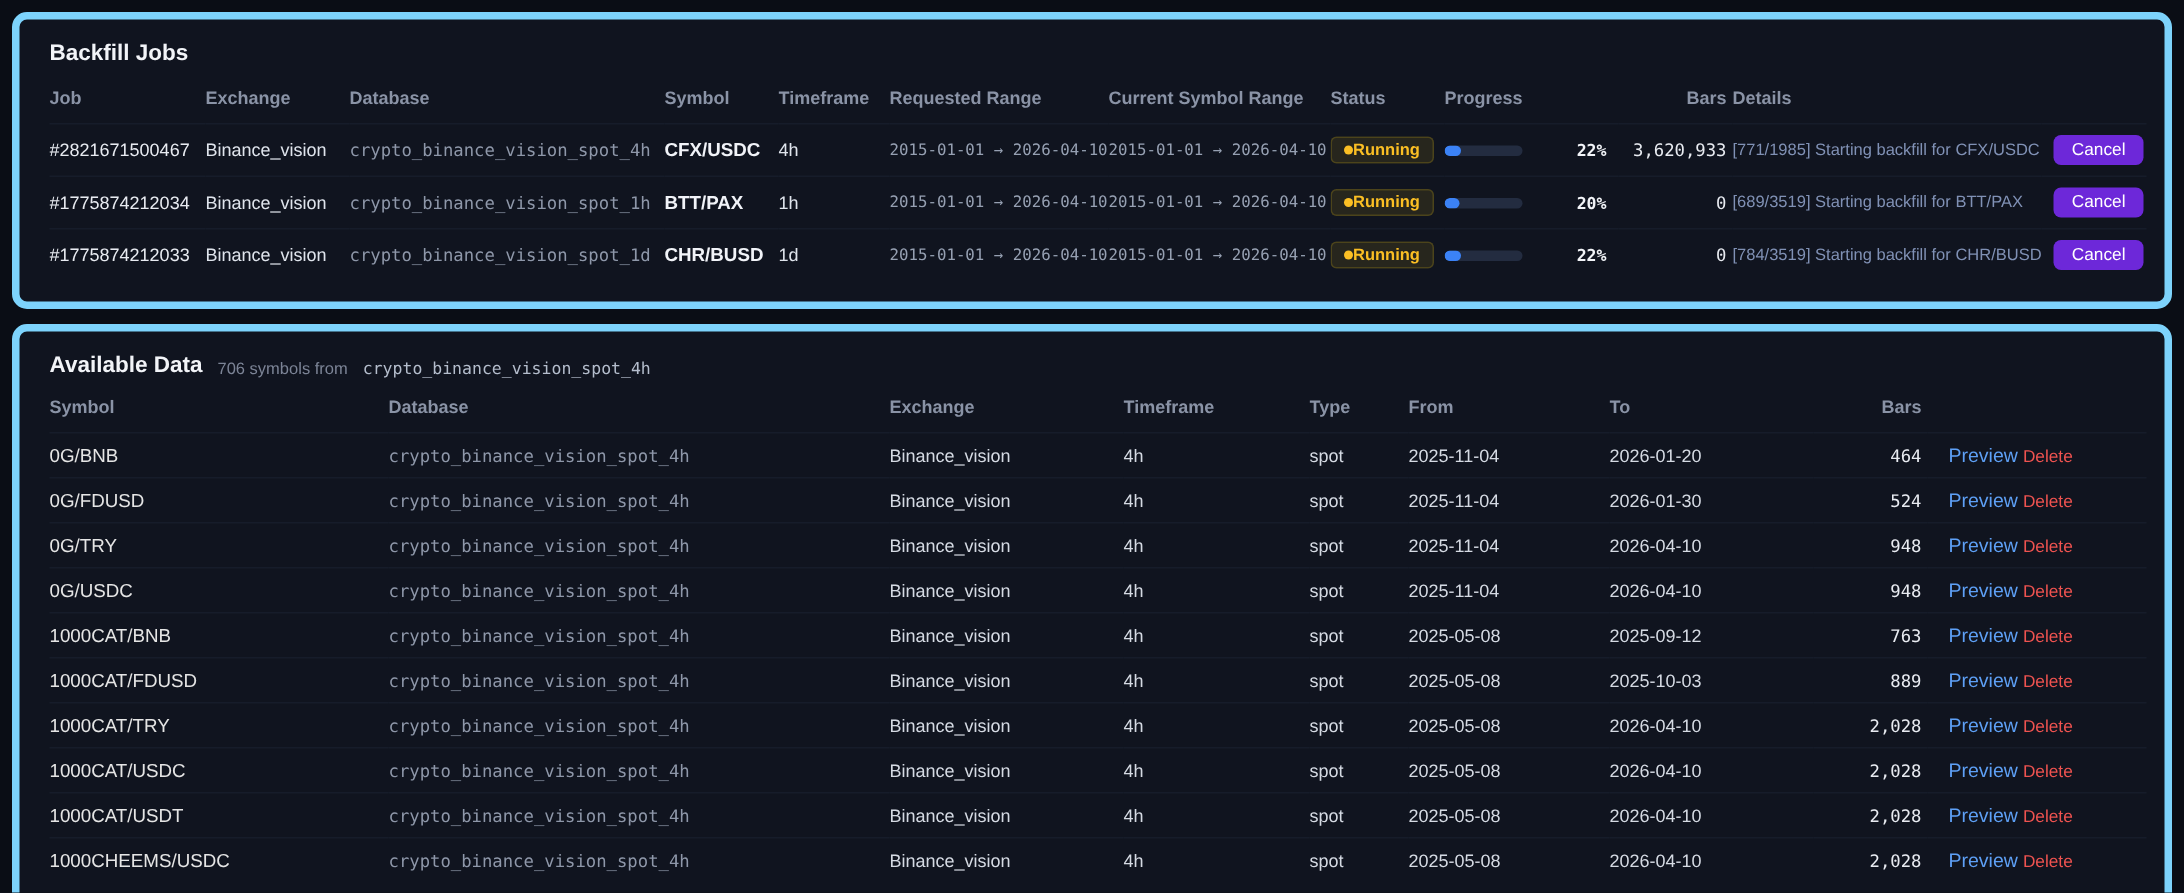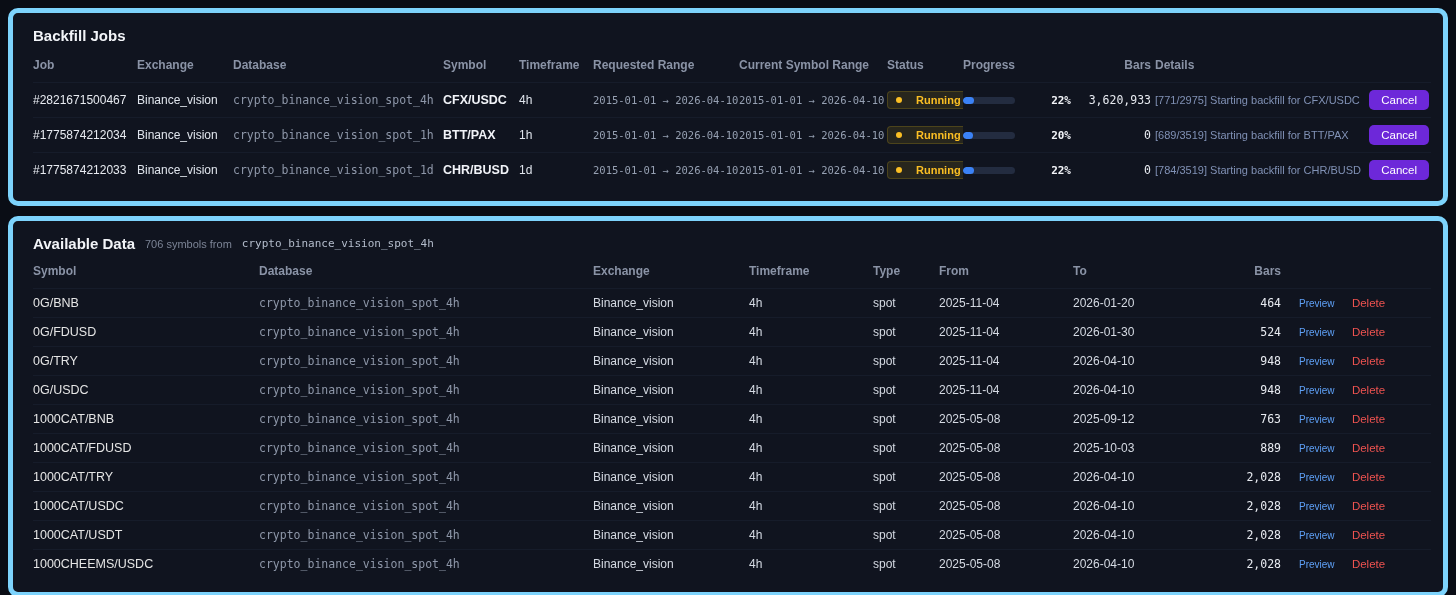--- a/index.html
+++ b/index.html
@@ -32,21 +32,21 @@
   .jobs-title { margin-bottom:4px; }
   .job-id { color:#e8ebf1; }
   .cell-exchange { color:#dfe4ec; }
   .cell-db { color:#8e97a9; font-size:11.5px; }
   .cell-symbol { color:#f1f3f8; font-weight:bold; font-size:12.5px; }
   .cell-tf { color:#dfe4ec; }
   .cell-range { color:#96a0b2; font-size:10.5px; }
   .th-right, .td-right { text-align:right; padding-right:4px; }
 
   .badge {
-    display:inline-flex; align-items:center; gap:14px;
+    display:inline-flex; align-items:center; gap:0;
     background:rgba(250,204,21,0.10);
     border:1px solid rgba(250,204,21,0.18);
     color:#fbbf24; font-size:11px; font-weight:600;
     padding:2px 8px; border-radius:4px;
   }
   .badge .dot { width:6px; height:6px; border-radius:50%; background:#fbbf24; display:inline-block; }
 
   .progress-wrap { display:flex; align-items:center; gap:8px; }
   .progress-track { width:62px; height:7px; border-radius:4px; background:#232c40; overflow:hidden; }
   .progress-fill { height:100%; background:#3b82f6; border-radius:4px; }
@@ -57,37 +57,37 @@
 
   .cancel-cell { text-align:right; padding-right:2px; }
   .cancel-btn {
     background:#6d28d9; color:#ffffff; border:none; border-radius:5px;
     font-family:"Liberation Sans", sans-serif; font-size:11.5px; font-weight:500;
     padding:4px 12px; cursor:pointer;
   }
 
   
   .avail-header { display:flex; align-items:center; justify-content:space-between; margin-bottom:2px; }
-  .avail-title-group { display:flex; align-items:center; gap:10px; }
+  .avail-title-group { display:flex; align-items:flex-end; gap:10px; }
   .avail-subtitle { color:#7c8496; font-size:11px; }
   .avail-subtitle-db { color:#b4bdcc; font-size:11px; }
   .db-select-group { display:flex; align-items:center; gap:8px; }
   .db-select-label { color:#8a93a6; font-size:11.5px; }
   .db-select {
     display:flex; align-items:center; justify-content:space-between; gap:8px;
     width:160px; height:25px; padding:0 8px 0 10px;
     background:#161c2a; border:1px solid #2c3548; border-radius:6px;
     color:#dfe4ee; font-size:11.5px; cursor:pointer;
   }
   .chevron { color:#aab2c2; font-size:10px; line-height:1; }
 
   .cell-sym2 { color:#e5e5e5; font-weight:500; font-size:12.5px; }
   .cell-plain { color:#d5dae3; }
   .actions-cell { padding-left:14px; }
-  .link-preview { color:#5ea0f6; font-size:10px; text-decoration:none; margin-right:14px; cursor:pointer; }
+  .link-preview { color:#5ea0f6; font-size:13px; text-decoration:none; cursor:pointer; }
   .link-delete { color:#ef5350; font-size:11.5px; text-decoration:none; cursor:pointer; }
 </style>
 </head>
 <body>
 
 <div class="page">
 
   <section class="card">
     <h2 class="card-title jobs-title">Backfill Jobs</h2>
     <table>
@@ -138,21 +138,21 @@
     </td>
     <td>
       <div class="progress-wrap">
         <div class="progress-track">
           <div class="progress-fill" style="width: 22%;"></div>
         </div>
         <span class="progress-pct mono">22%</span>
       </div>
     </td>
     <td class="td-right cell-bars mono">3,620,933</td>
-    <td class="cell-details">[771/2975] Starting backfill for CFX/USDC</td>
+    <td class="cell-details">[771/1985] Starting backfill for CFX/USDC</td>
     <td class="cancel-cell">
       <button class="cancel-btn">Cancel</button>
     </td>
   </tr>
 
   <tr>
     <td class="job-id">#1775874212034</td>
     <td class="cell-exchange">Binance_vision</td>
     <td class="cell-db mono">crypto_binance_vision_spot_1h</td>
     <td class="cell-symbol">BTT/PAX</td>

